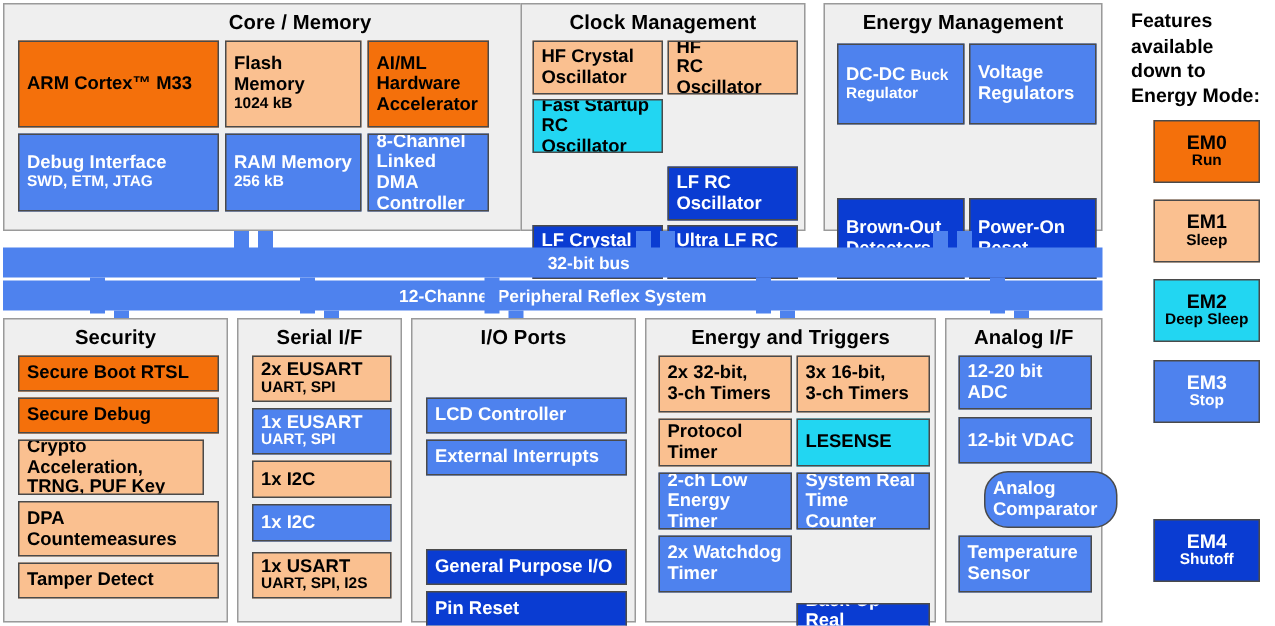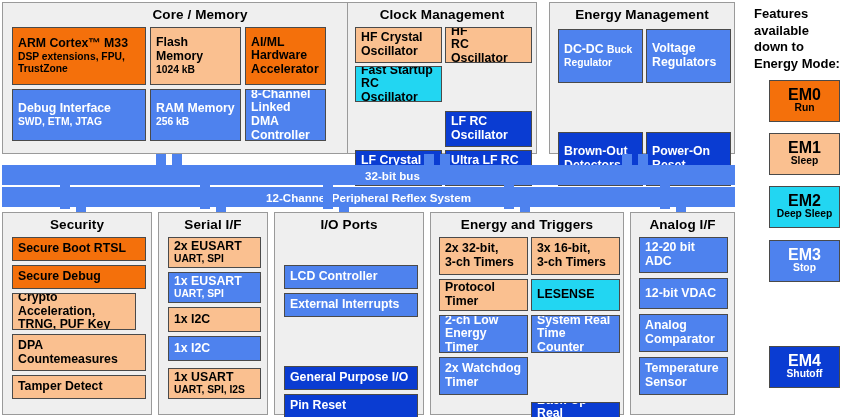--- a/index.html
+++ b/index.html
@@ -90,35 +90,33 @@
   }
   .legend-item{
     position:absolute;
     box-sizing:border-box;
     border:1px solid #4a4a4a;
     display:flex;
     flex-direction:column;
     align-items:center;
     justify-content:center;
   }
-  .legend-item .lm{font-size:16px;font-weight:bold;line-height:14px;}
+  .legend-item .lm{font-size:13px;font-weight:bold;line-height:14px;}
   .legend-item .ls{font-size:10.3px;font-weight:bold;line-height:12px;}
 </style>
 </head>
 <body>
 
 <div id="root">
 
   <div class="panel" style="left:2px;top:2px;width:396px;height:152px;">
     <div class="panel-title">Core / Memory</div>
     <div class="blocks" style="height:120px;">
       <div class="blk em0" style="left:6px;top:0px;width:134px;height:58px;">
         <div class="t1">ARM Cortex™ M33</div>
-        <div class="t2">DSP extensions, FPU,
-TrustZone</div>
       </div>
       <div class="blk em1" style="left:144px;top:0px;width:91px;height:58px;">
         <div class="t1">Flash
 Memory</div>
         <div class="t2">1024 kB</div>
       </div>
       <div class="blk em0" style="left:239px;top:0px;width:81px;height:58px;">
         <div class="t1">AI/ML
 Hardware
 Accelerator</div>
@@ -325,21 +323,21 @@
 
   <div class="panel" style="left:630px;top:212px;width:105px;height:203px;">
     <div class="panel-title">Analog I/F</div>
     <div class="blocks" style="height:170px;">
       <div class="blk em3" style="left:5px;top:0px;width:89px;height:36px;">
         <div class="t1">12-20 bit ADC</div>
       </div>
       <div class="blk em3" style="left:5px;top:41px;width:89px;height:31px;">
         <div class="t1">12-bit VDAC</div>
       </div>
-      <div class="blk em3" style="left:5px;top:77px;width:89px;height:38px;">
+      <div class="blk em3" style="left:22px;top:77px;width:89px;height:38px;border-radius:16px;">
         <div class="t1">Analog
 Comparator</div>
       </div>
       <div class="blk em3" style="left:5px;top:120px;width:89px;height:38px;">
         <div class="t1">Temperature
 Sensor</div>
       </div>
     </div>
   </div>
 

